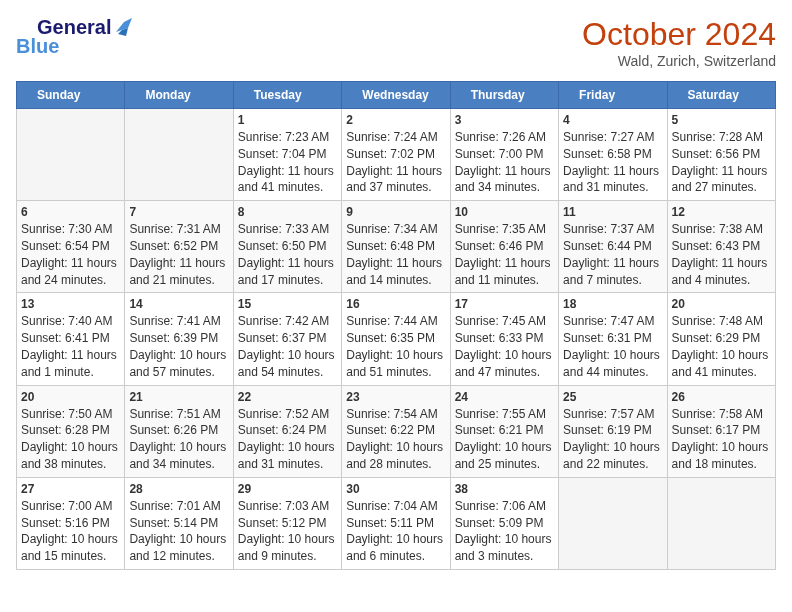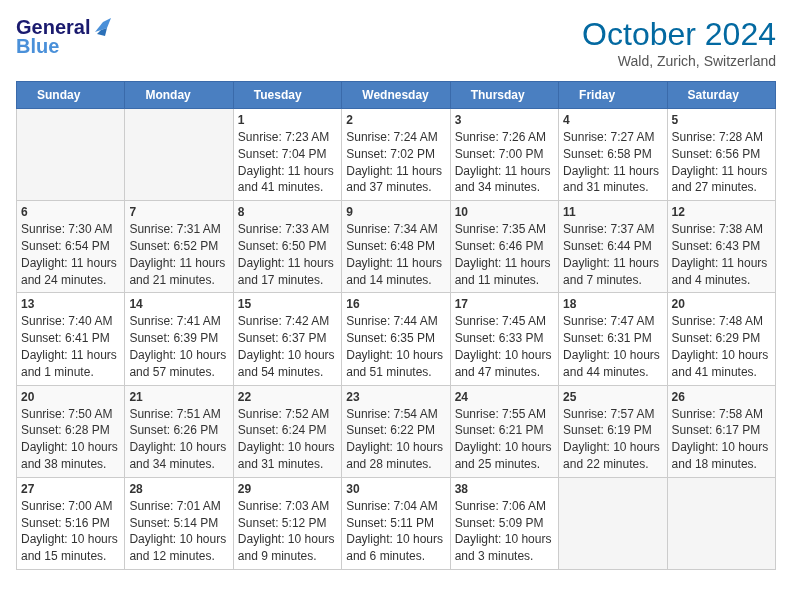--- a/index.html
+++ b/index.html
@@ -19,21 +19,21 @@
     .logo {
       display: flex;
       flex-direction: column;
       align-items: flex-start;
     }
     .title-area {
       text-align: right;
     }
     .month-title {
       font-size: 32px;
-      color: #0369a1;
+      color: #c2410c;
       font-weight: normal;
     }
     .location {
       font-size: 14px;
       color: #555;
     }
     table {
       width: 100%;
       border-collapse: collapse;
       table-layout: fixed;
@@ -75,21 +75,21 @@
     }
     tr:nth-child(even) td:not(.empty) {
       background: #f9f9f9;
     }
   </style>
 </head>
 <body>
 
 <div class="header">
   <div class="logo">
-    <div style="display:flex;align-items:center;">
+    <div style="display:flex;align-items:center;margin-left:21px;">
       <span style="font-size:20px;font-weight:bold;color:#1a1a6e;">General</span>
       <svg width="22" height="18" viewBox="0 0 22 18" style="margin-left:1px;margin-top:-2px;">
         <polygon points="4,14 12,4 20,0 16,10 10,12" fill="#4a90d9"></polygon>
         <polygon points="10,12 16,10 14,18 6,16" fill="#2a70b8"></polygon>
       </svg>
     </div>
     <span style="font-size:20px;font-weight:bold;color:#4a90d9;margin-top:-4px;">Blue</span>
   </div>
   <div class="title-area">
     <div class="month-title">October 2024</div>

